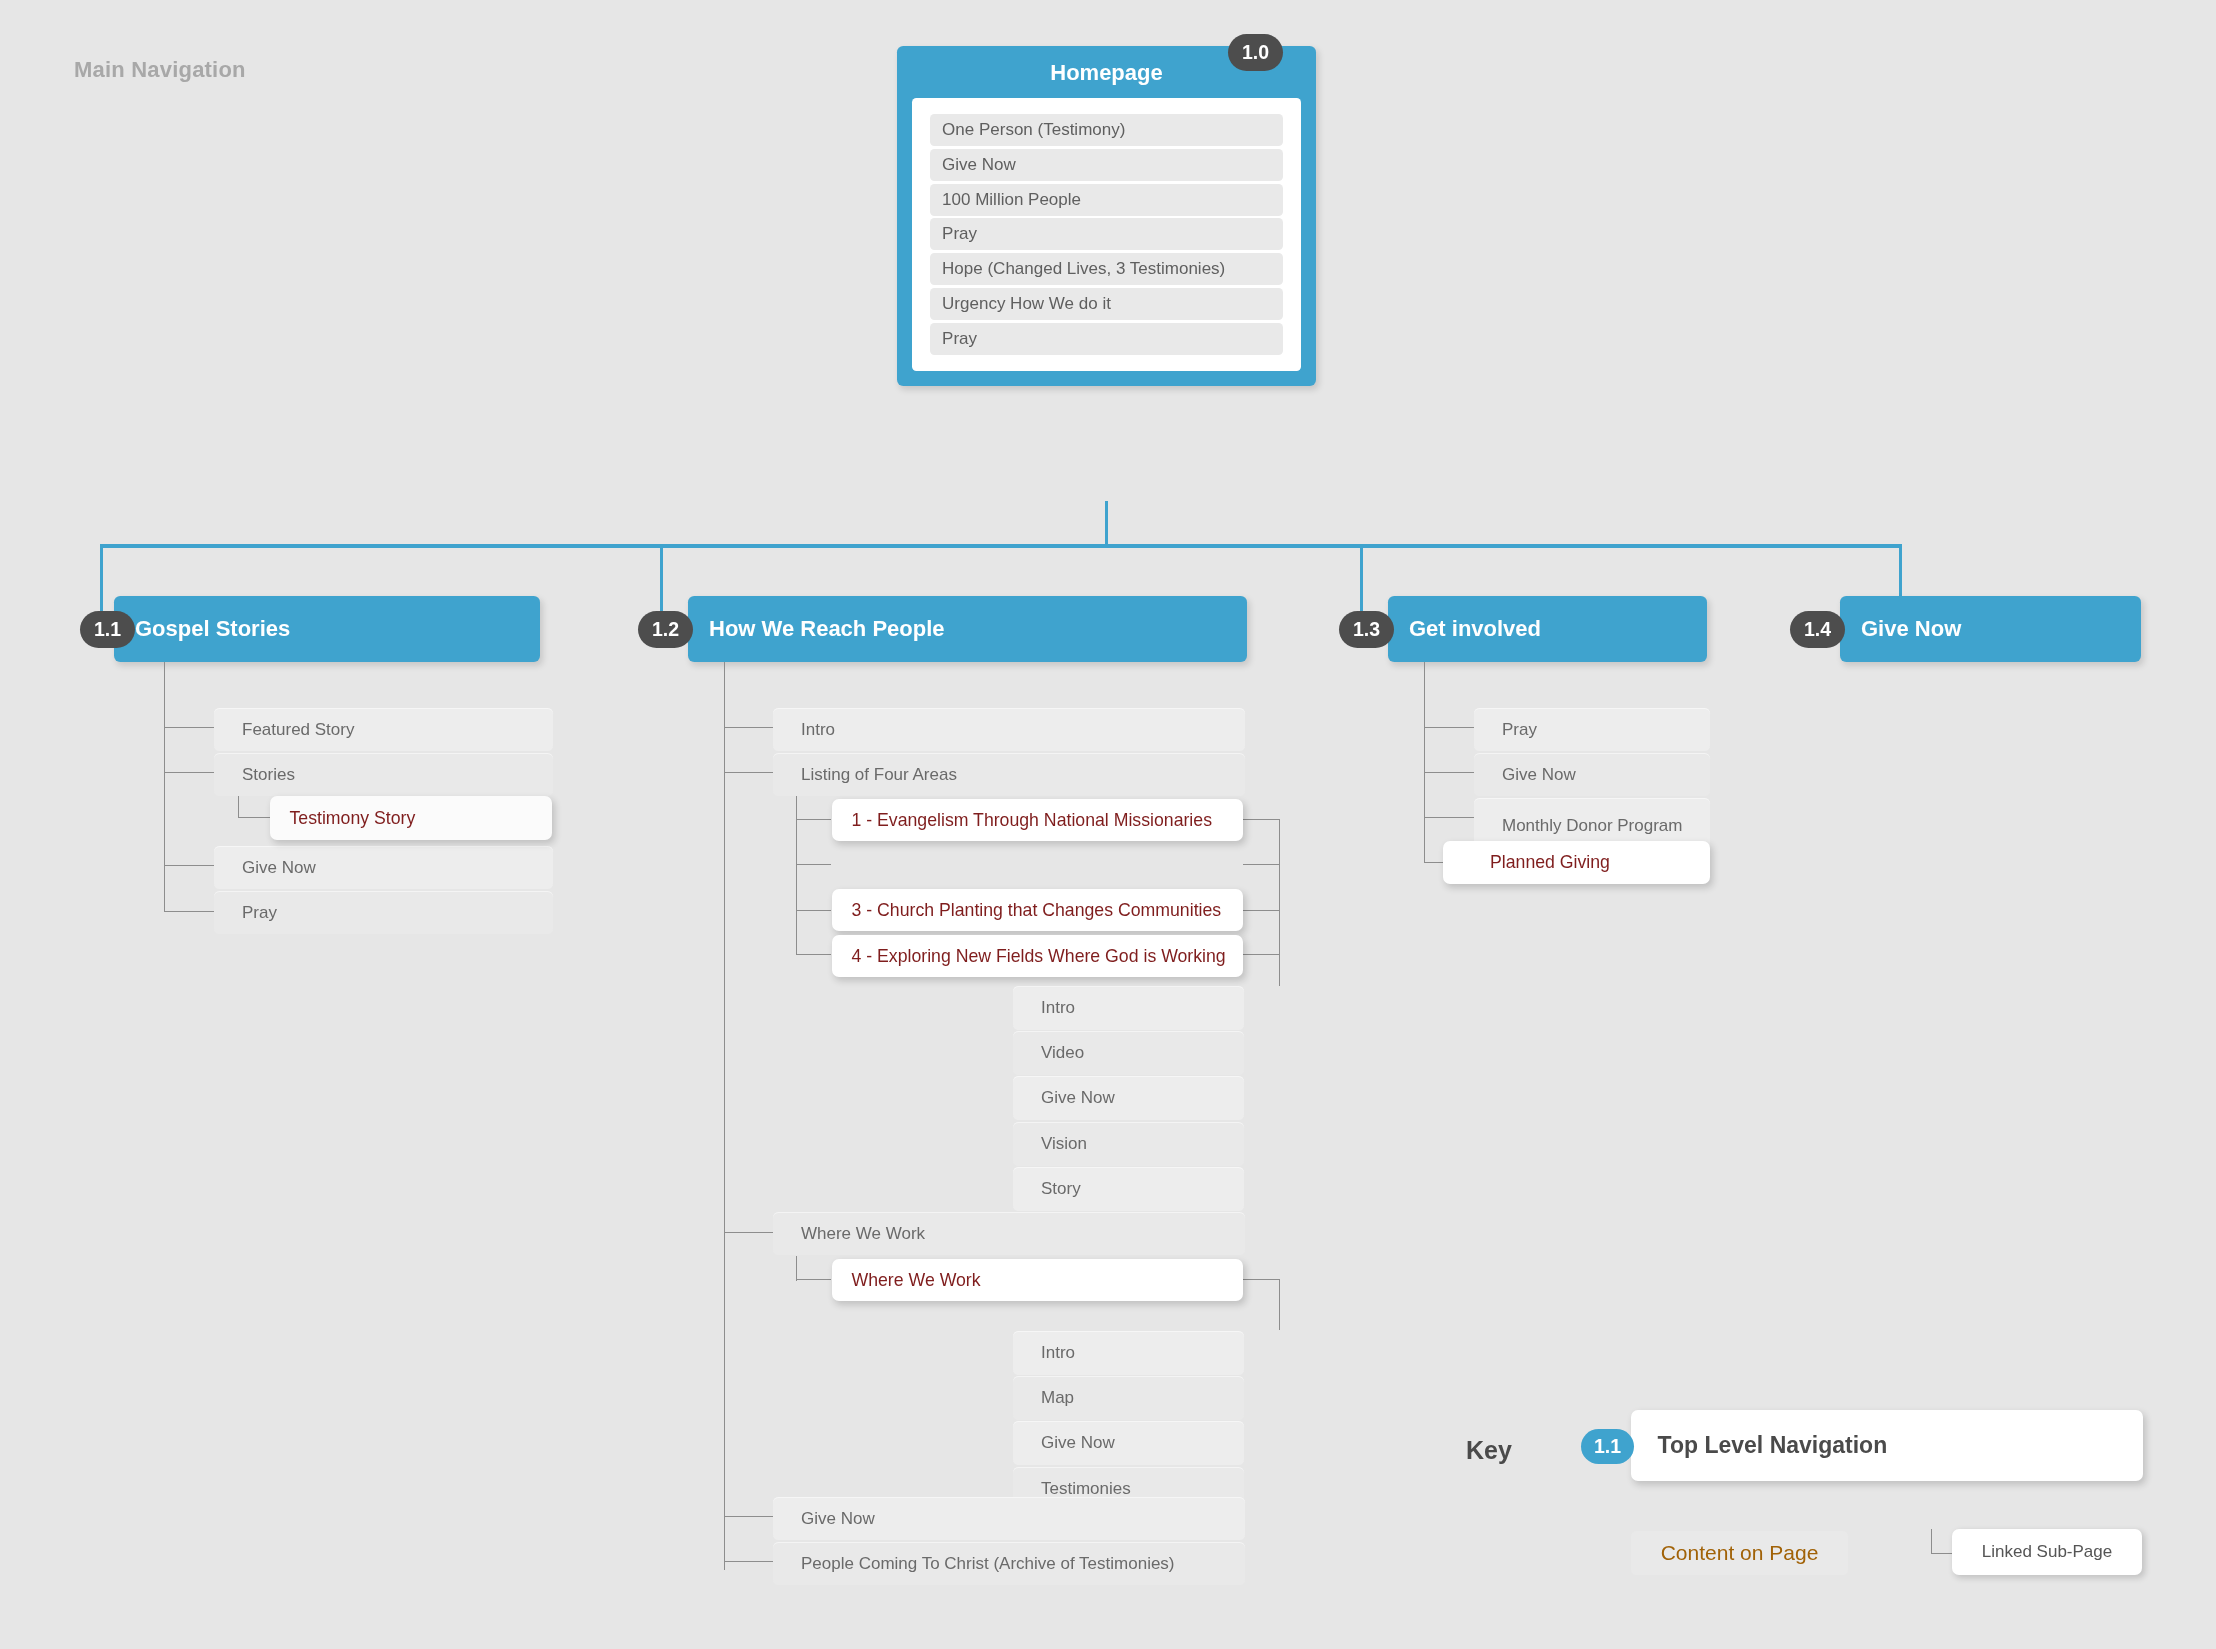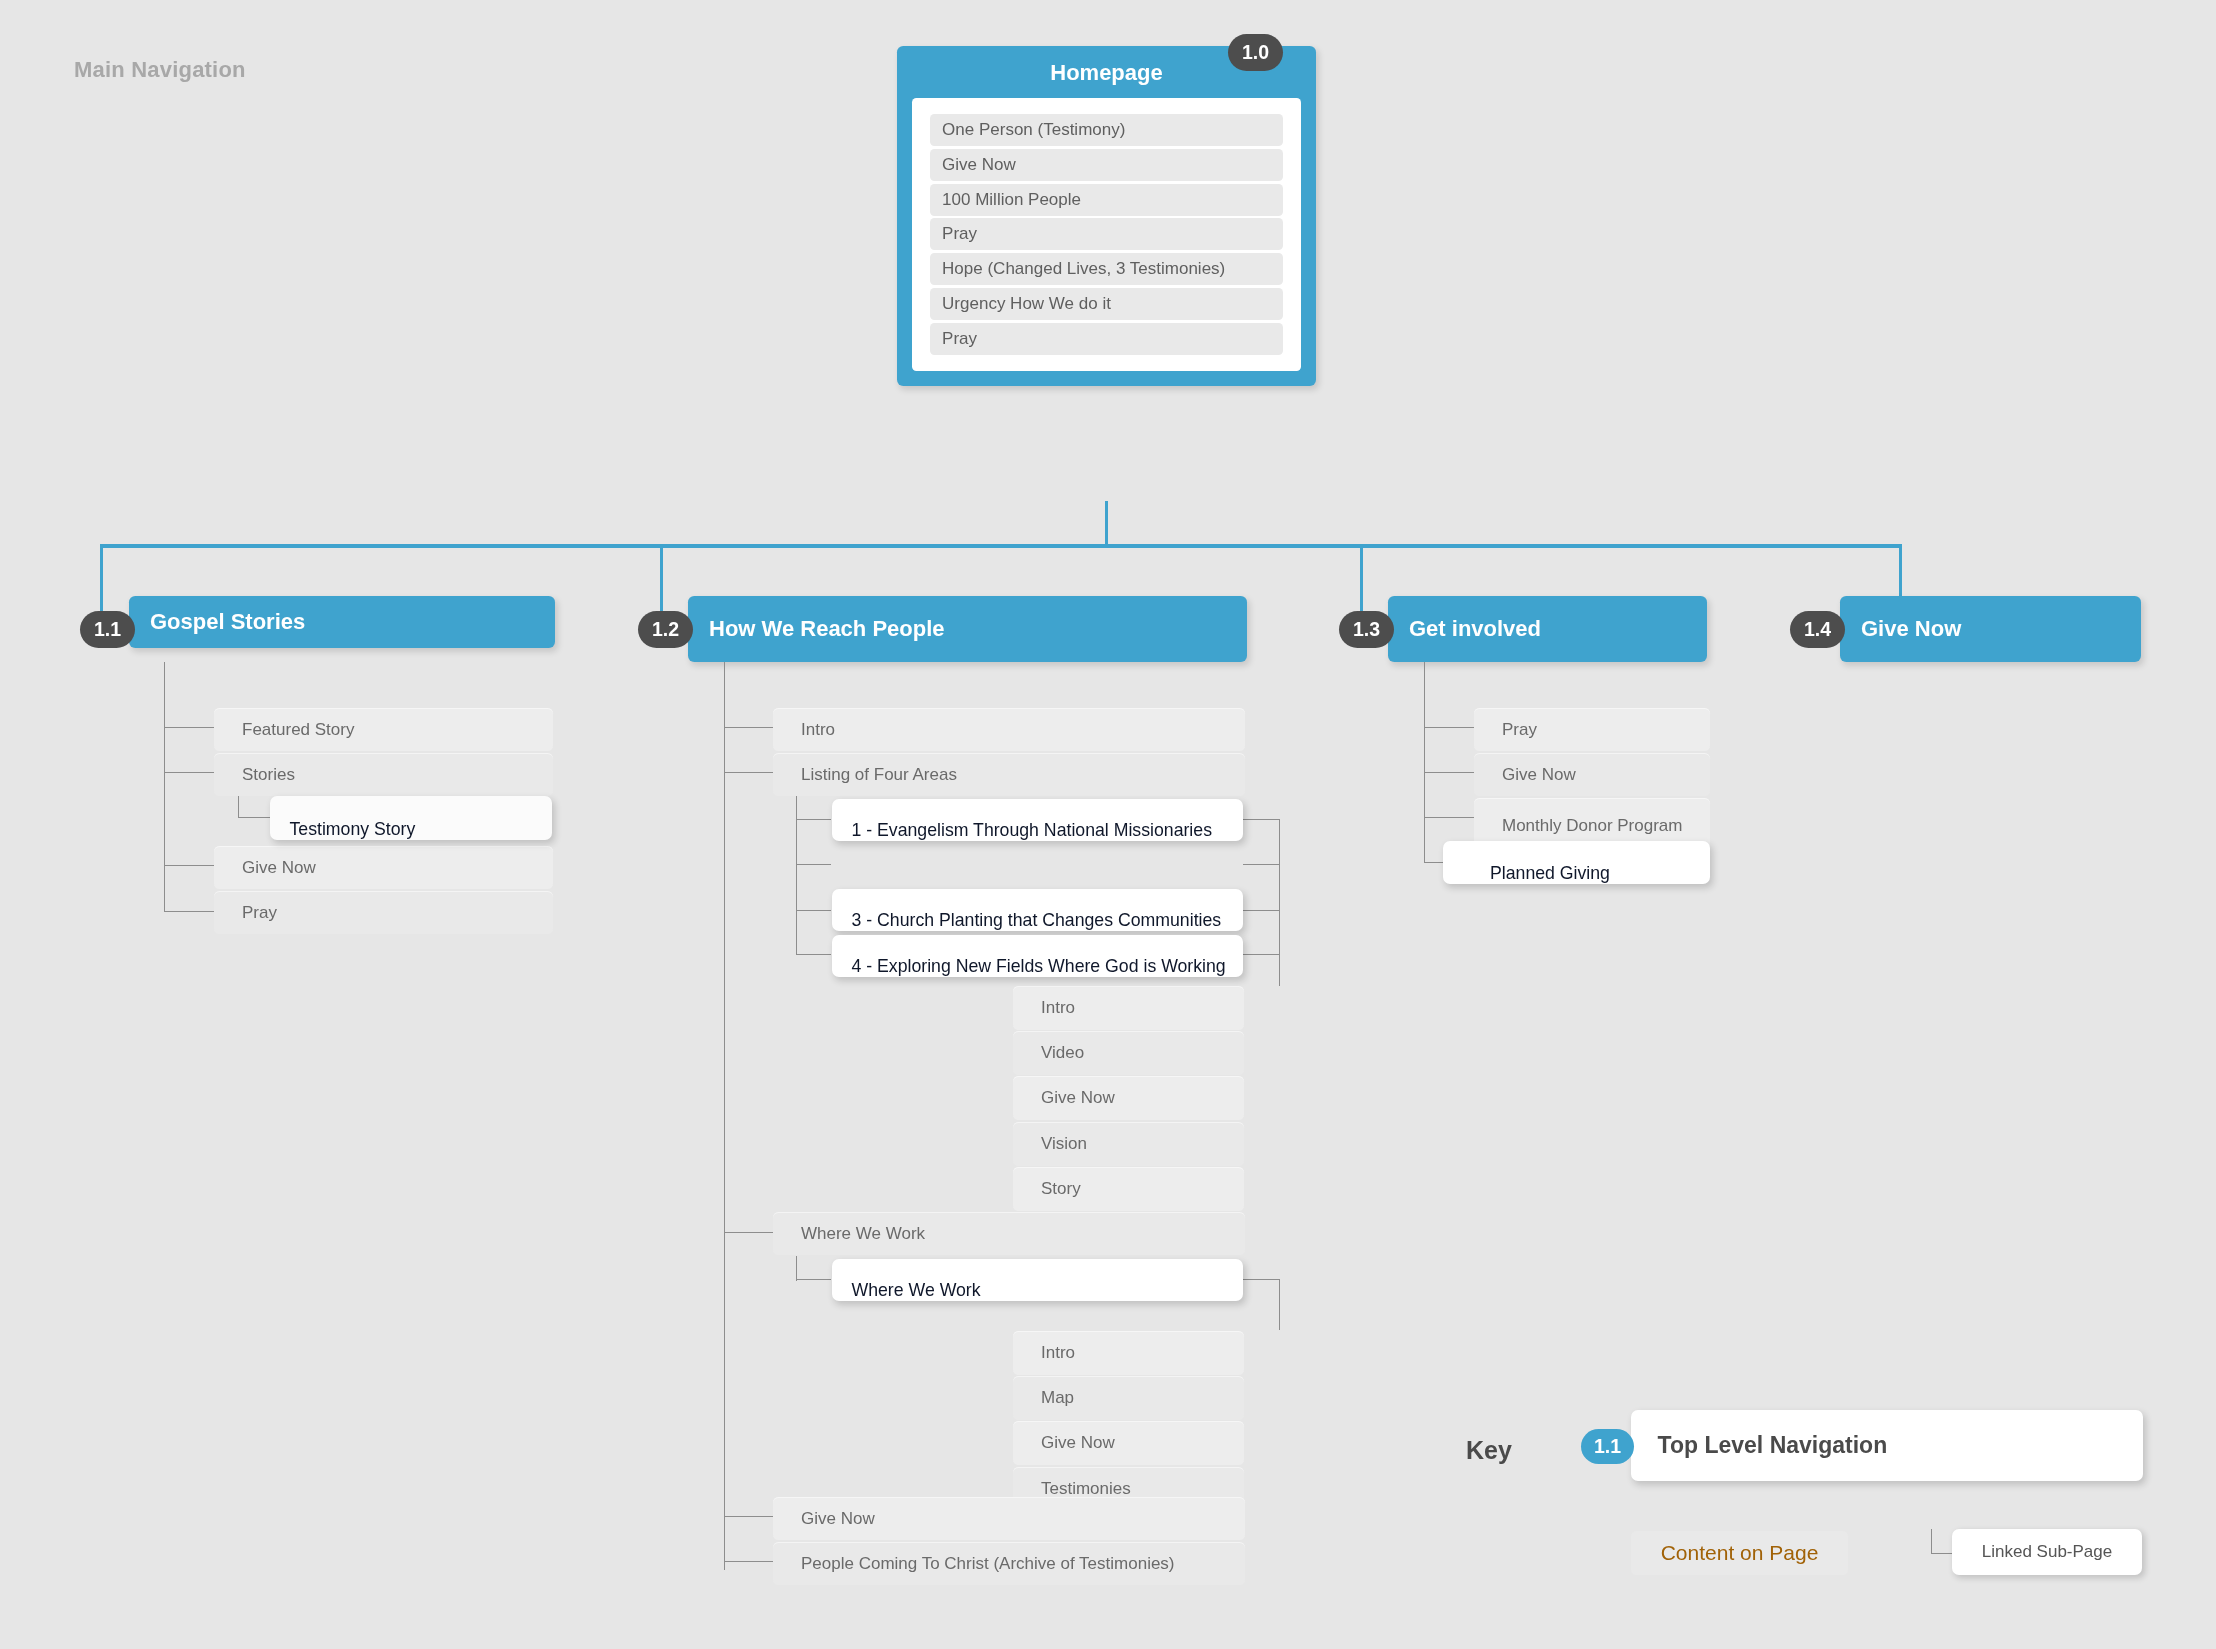--- a/index.html
+++ b/index.html
@@ -73,22 +73,22 @@
     white-space: nowrap;
     box-shadow: 0 0.9px 0 rgba(255,255,255,.5) inset;
   }
   .pill.lt { background: #ededed; }
 
   
   .subpage {
     background: #fbfbfb;
     border-radius: 7px;
     box-shadow: 2.7px 3.5px 7px rgba(0,0,0,.16);
-    display: flex; align-items: flex-end;
-    font-size: 17.7px; color: #0f172a;
+    display: flex; align-items: center;
+    font-size: 17.7px; color: #7f1d1d;
     white-space: nowrap;
     z-index: 4;
   }
   .subpage.white { background: #ffffff; }
 
   
   .line-v { position: absolute; background: #8d8d8d; width: 1.3px; }
   .line-h { position: absolute; background: #8d8d8d; height: 1.3px; }
   .bline-v { position: absolute; background: #3fa3ce; width: 2.7px; }
   .bline-h { position: absolute; background: #3fa3ce; height: 3.5px; }
@@ -133,21 +133,21 @@
   </div>
   <div class="badge" style="left:1228px; top:34px; width:55px; height:37px;">1.0</div>
 
   <div class="bline-v" style="left:1105px; top:501px; height:46px;"></div>
   <div class="bline-h" style="left:100px; top:544px; width:1802px;"></div>
   <div class="bline-v" style="left:100px; top:544px; height:77px;"></div>
   <div class="bline-v" style="left:660px; top:544px; height:77px;"></div>
   <div class="bline-v" style="left:1360px; top:544px; height:77px;"></div>
   <div class="bline-v" style="left:1899px; top:544px; height:77px;"></div>
 
-  <div class="abs nav-node" style="left:129px; top:596px; width:426px; height:52px;align-items:center;">
+  <div class="abs nav-node" style="left:114px; top:596px; width:426px; height:66px;align-items:center;">
     <div class="nav-title">Gospel Stories</div>
   </div>
   <div class="badge" style="left:80px; top:611px; width:55px; height:37px;">1.1</div>
 
   <div class="line-v" style="left:164px; top:662px; height:249px;"></div>
   <div class="line-h" style="left:164px; top:727px; width:50px;"></div>
   <div class="line-h" style="left:164px; top:772px; width:50px;"></div>
   <div class="line-h" style="left:164px; top:865px; width:50px;"></div>
   <div class="line-h" style="left:164px; top:911px; width:50px;"></div>
 

